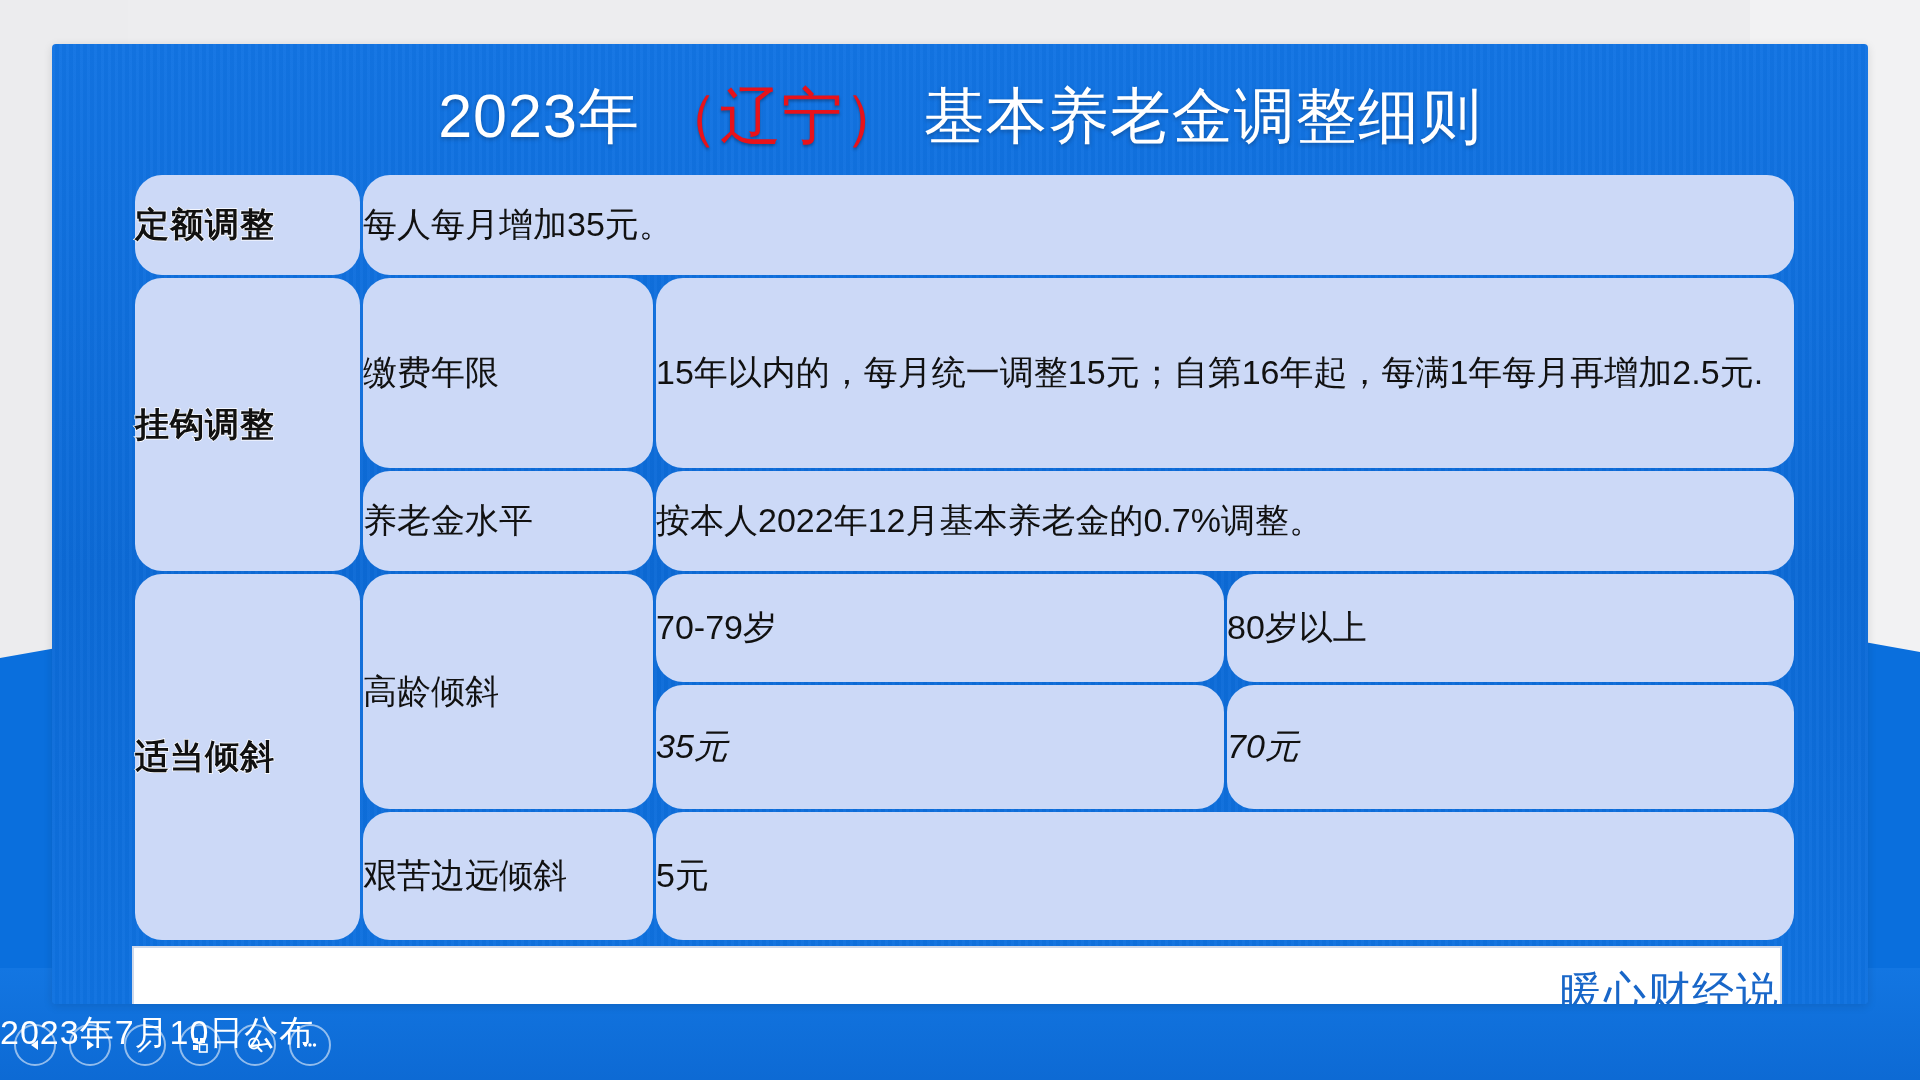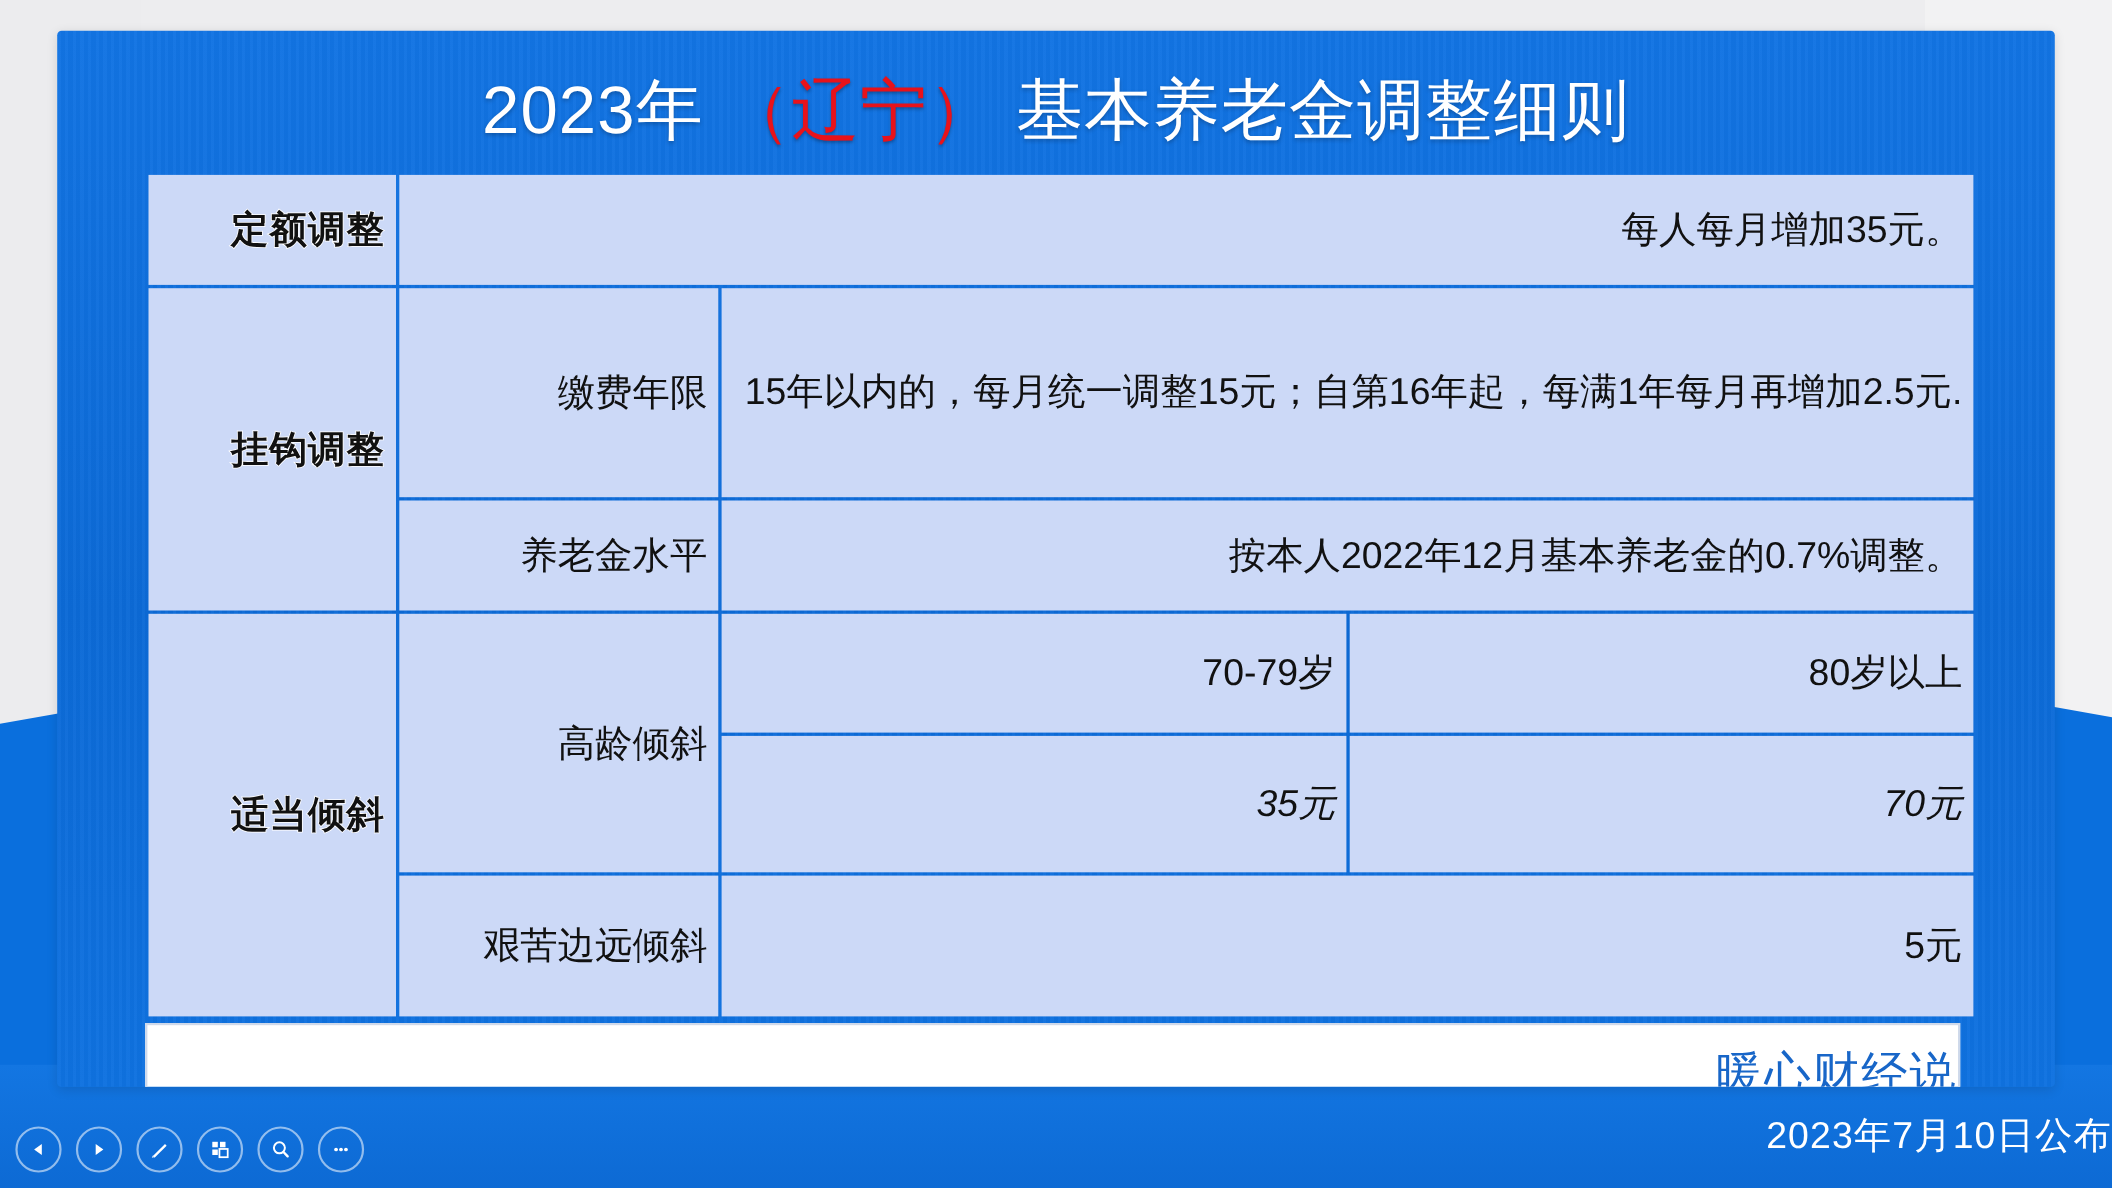--- a/index.html
+++ b/index.html
@@ -41,21 +41,21 @@
     transform: skewY(12deg);
   }
   .bottom-band {
     position: absolute; left: 0; bottom: 0; width: 100%; height: 112px;
     background: linear-gradient(180deg, #1376e2 0%, #0d6ad4 100%);
   }
 
   
   .panel {
     position: absolute;
-    left: 52px; top: 28px; width: 1816px; height: 960px;
+    left: 52px; top: 44px; width: 1816px; height: 960px;
     background: linear-gradient(180deg, #1274e3 0%, #0c6ad6 55%, #0f72e0 100%);
     border-radius: 4px;
     overflow: hidden;
     box-shadow: 0 2px 10px rgba(0,0,0,.12);
   }
   .panel::before {
     content: ""; position: absolute; inset: 0;
     background:
       repeating-linear-gradient(90deg, rgba(255,255,255,.045) 0 3px, rgba(0,0,0,.03) 3px 7px);
     opacity: .55; pointer-events: none;
@@ -81,24 +81,25 @@
   }
   table.sched {
     width: 100%;
     border-collapse: separate;
     border-spacing: 3px;
     table-layout: fixed;
   }
   table.sched td {
     background: #ccd9f7;
     vertical-align: middle;
-    text-align: right;
+    text-align: left;
     color: #111;
     font-size: 34px;
-    padding: 6px 10px;
+    padding: 6px 0;
+    border-radius: 27px;
   }
   td.alt { background: #e8ecfb; }
   td.cat {
     color: #1983e6;
     font-weight: bold;
     font-size: 33px;
     letter-spacing: 1px;
     -webkit-text-stroke: 1.4px #ffffff;
     paint-order: stroke fill;
   }
@@ -128,22 +129,22 @@
   .brand {
     color: #1866c8;
     font-size: 42px;
     letter-spacing: 2px;
     text-shadow: 0 1px 1px rgba(255,255,255,.9);
   }
 
   
   .caption {
     position: absolute;
-    left: 16px; right: 0; top: 1010px;
-    text-align: right;
+    left: 0; right: 0; top: 1010px;
+    text-align: left;
     color: #ffffff;
     font-size: 34px;
     letter-spacing: 1px;
   }
 
   
   .toolbar {
     position: absolute;
     left: 14px; bottom: 14px;
     display: flex;

